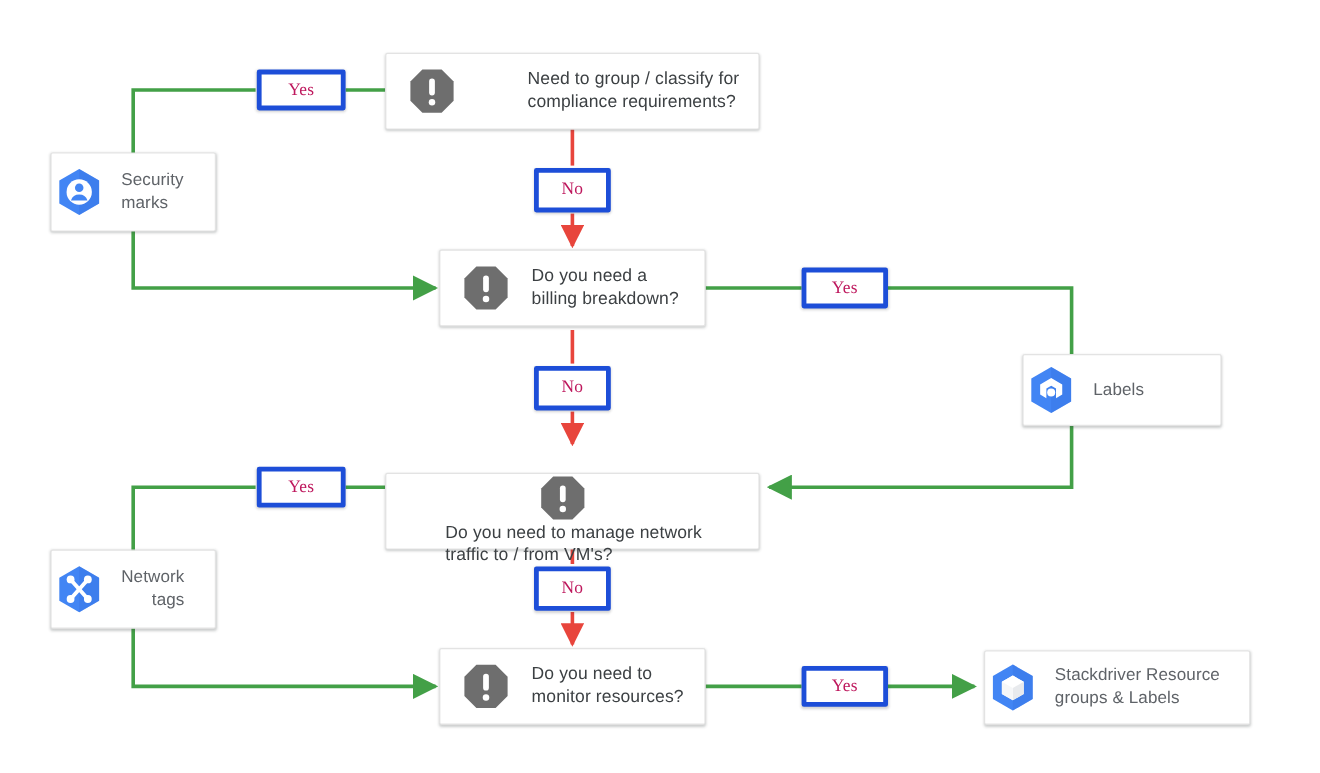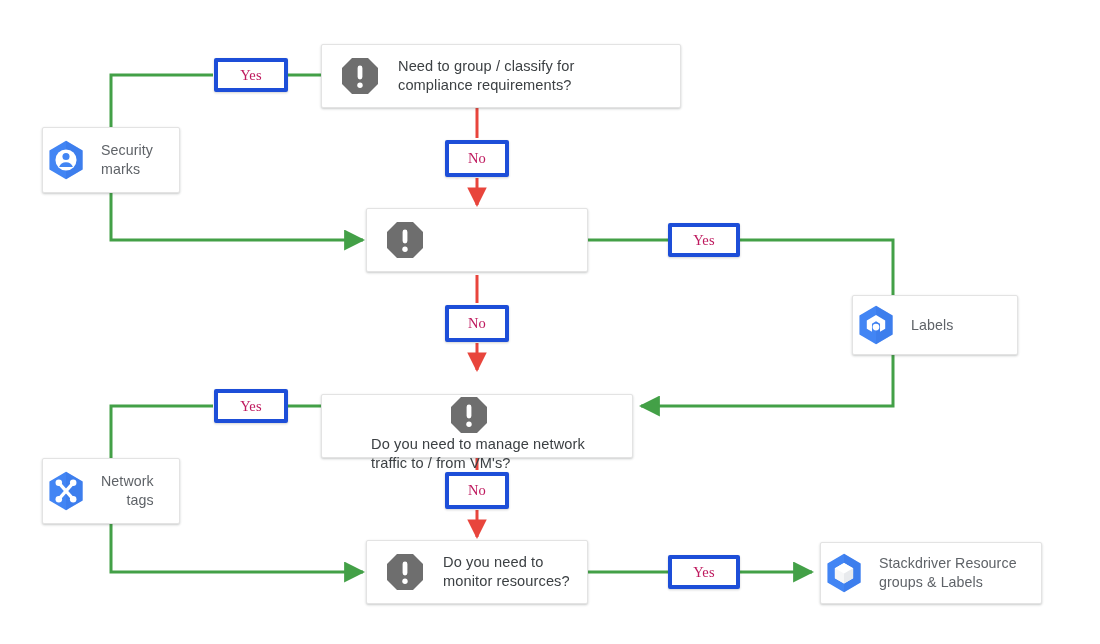--- a/index.html
+++ b/index.html
@@ -128,36 +128,38 @@
       <path stroke="#43a047" d="M 213 406 L 111 406 L 111 572 L 363 572" marker-end="url(#arrow-green-r)"></path>
 
       <path stroke="#e8453c" d="M 477 441 L 477 470"></path>
       <path stroke="#e8453c" d="M 477 510 L 477 537" marker-end="url(#arrow-red-d)"></path>
 
       <path stroke="#43a047" d="M 588 572 L 668 572"></path>
       <path stroke="#43a047" d="M 740 572 L 812 572" marker-end="url(#arrow-green-r)"></path>
     </g>
   </svg>
 
-  <div class="node decision" style="left:321px; top:44px; width:360px; height:64px;">
+  <div class="node decision" style="left:321px; top:44px; width:312px; height:64px;justify-content:space-between;">
     <svg class="d-icon" viewBox="0 0 40 40">
       <polygon points="12,2 28,2 38,12 38,28 28,38 12,38 2,28 2,12" fill="#6e6e6e"></polygon>
       <rect x="17.6" y="9.5" width="4.8" height="14" rx="2.4" fill="#ffffff"></rect>
       <circle cx="20" cy="29.2" r="2.7" fill="#ffffff"></circle>
     </svg>
     <div class="d-text">Need to group / classify for
 compliance requirements?</div>
   </div>
 
   <div class="node decision" style="left:366px; top:208px; width:222px; height:64px;">
     <svg class="d-icon" viewBox="0 0 40 40">
       <polygon points="12,2 28,2 38,12 38,28 28,38 12,38 2,28 2,12" fill="#6e6e6e"></polygon>
       <rect x="17.6" y="9.5" width="4.8" height="14" rx="2.4" fill="#ffffff"></rect>
       <circle cx="20" cy="29.2" r="2.7" fill="#ffffff"></circle>
     </svg>
+    <div class="d-text">Do you need a
+billing breakdown?</div>
   </div>
 
   <div class="node decision" style="left:321px; top:394px; width:312px; height:64px;flex-direction:column;">
     <svg class="d-icon" viewBox="0 0 40 40">
       <polygon points="12,2 28,2 38,12 38,28 28,38 12,38 2,28 2,12" fill="#6e6e6e"></polygon>
       <rect x="17.6" y="9.5" width="4.8" height="14" rx="2.4" fill="#ffffff"></rect>
       <circle cx="20" cy="29.2" r="2.7" fill="#ffffff"></circle>
     </svg>
     <div class="d-text">Do you need to manage network
 traffic to / from VM's?</div>

